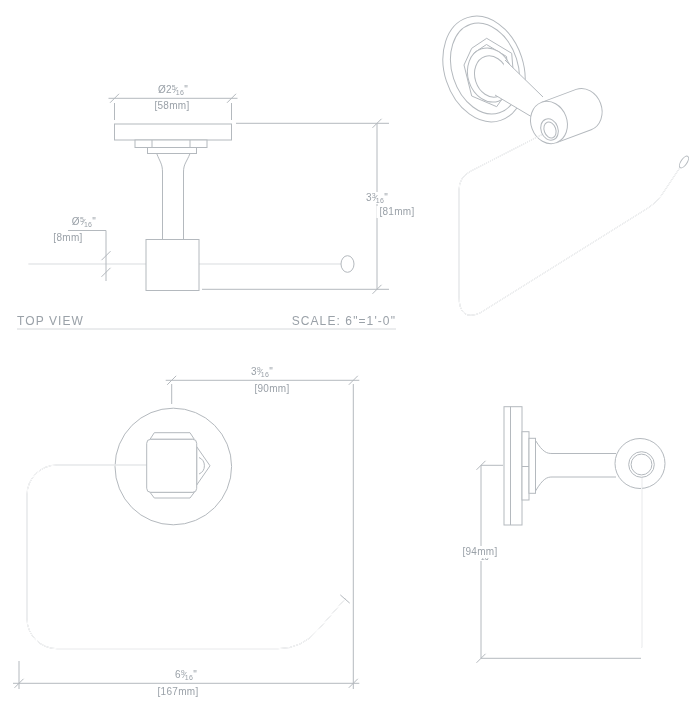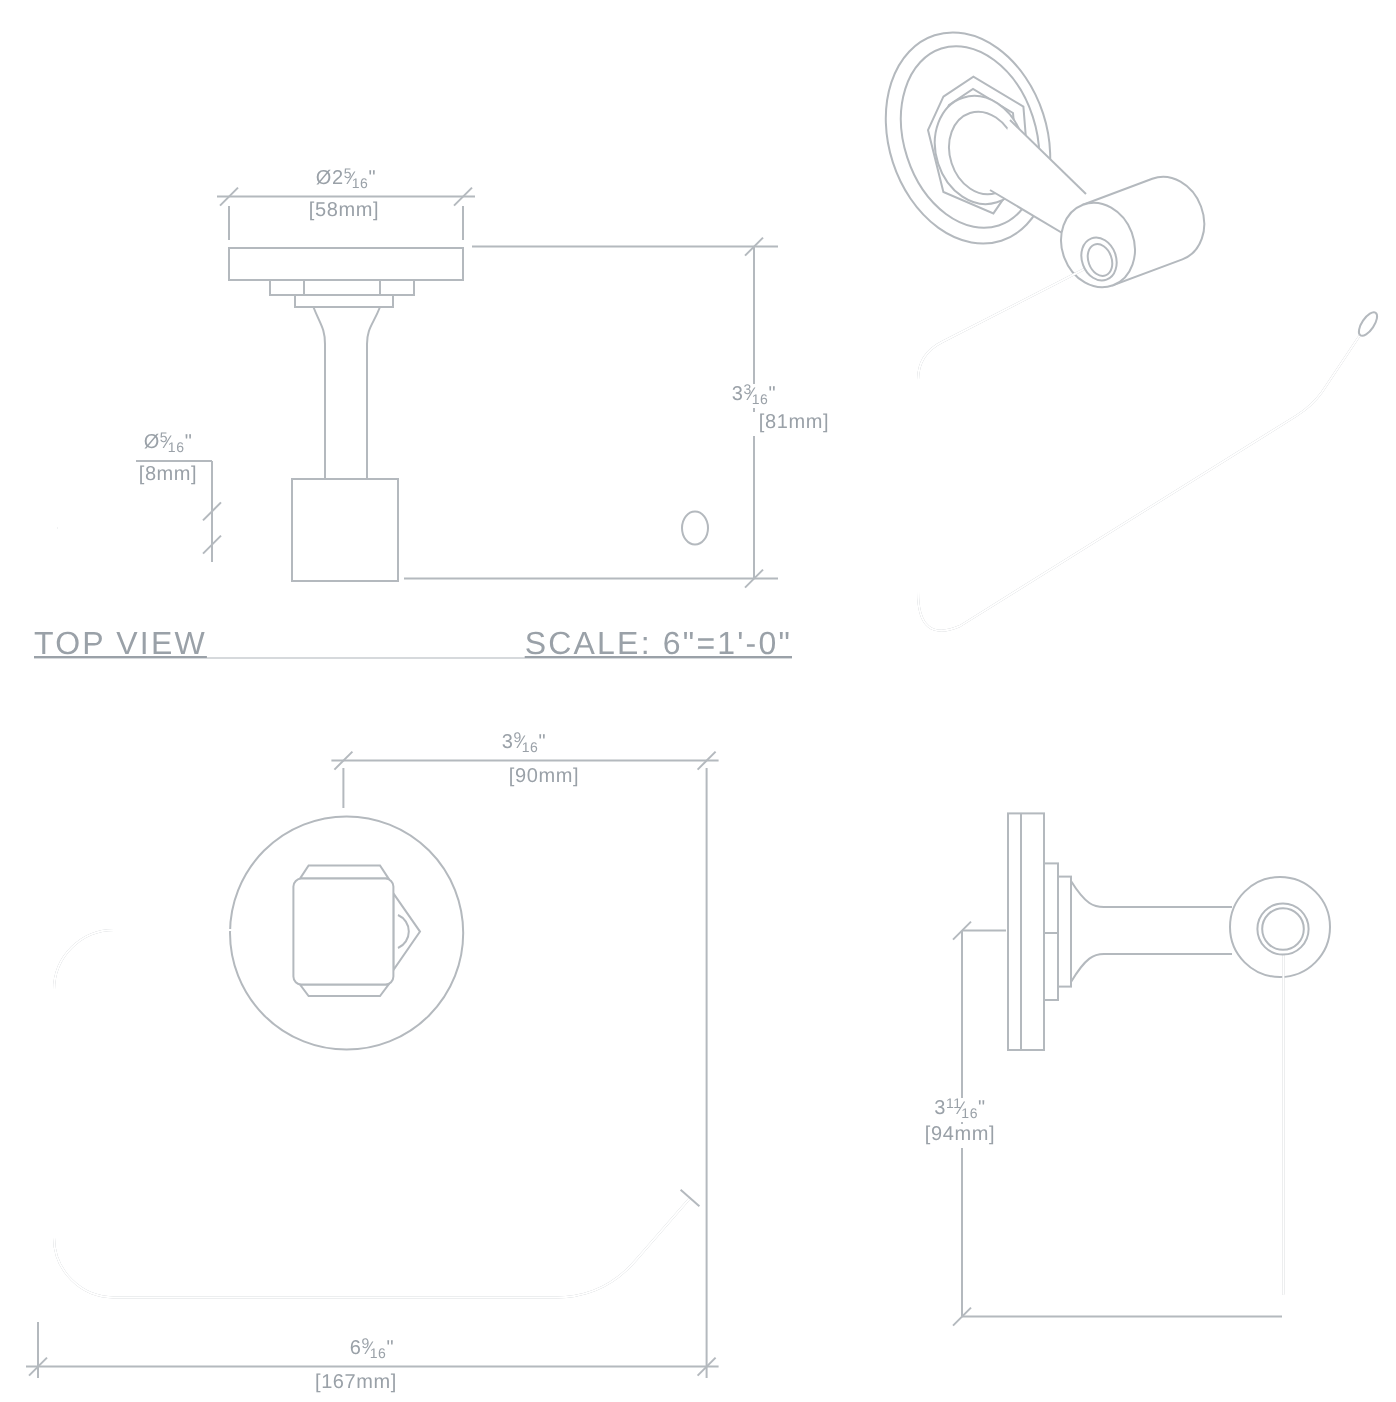--- a/index.html
+++ b/index.html
@@ -16,21 +16,21 @@
   .lw .tube{fill:none;stroke:var(--line);stroke-linecap:round;stroke-linejoin:round;}
   .lw .tubei{fill:none;stroke:#fff;stroke-linecap:round;stroke-linejoin:round;}
   .lw .solidw{fill:#fff;stroke:none;}
   .lw .divider{stroke:var(--divider);}
   .dim{position:absolute;transform:translateX(-50%);font-size:10px;line-height:1.15;
        color:var(--text);letter-spacing:.3px;white-space:nowrap;}
   .dim.bgw{background:#fff;padding:0 3px;}
   .dim sup{font-size:7px;vertical-align:baseline;position:relative;top:-3px;}
   .dim sub{font-size:7px;vertical-align:baseline;position:relative;top:1.5px;}
   .dim .fs{font-size:9px;margin:0 -1px;}
-  .lbl{position:absolute;font-size:16px;color:var(--text);letter-spacing:1.1px;white-space:nowrap;text-decoration:underline;}
+  .lbl{position:absolute;font-size:12px;color:var(--text);letter-spacing:1.1px;white-space:nowrap;}
 </style>
 </head>
 <body>
 
 <div class="sheet">
 
 <svg class="lw" width="698" height="701" viewBox="0 0 698 701">
 
   <g>
 
@@ -156,38 +156,38 @@
 </svg>
 
   <div class="dim" style="left:173px;top:84px">
     <span>Ø2</span><sup>5</sup><span class="fs">⁄</span><sub>16</sub><span>"</span>
   </div>
   <div class="dim" style="left:172px;top:100px">[58mm]</div>
 
   <div class="dim" style="left:84px;top:216px">
     <span>Ø</span><sup>5</sup><span class="fs">⁄</span><sub>16</sub><span>"</span>
   </div>
-  <div class="dim" style="left:84px;top:232px">[8mm]</div>
+  <div class="dim" style="left:68px;top:232px">[8mm]</div>
 
   <div class="dim bgw" style="left:377px;top:192px">
     <span>3</span><sup>3</sup><span class="fs">⁄</span><sub>16</sub><span>"</span>
   </div>
   <div class="dim bgw" style="left:397px;top:206px">[81mm]</div>
 
   <div class="dim" style="left:262px;top:366px">
     <span>3</span><sup>9</sup><span class="fs">⁄</span><sub>16</sub><span>"</span>
   </div>
   <div class="dim" style="left:272px;top:383px">[90mm]</div>
 
   <div class="dim" style="left:186px;top:669px">
     <span>6</span><sup>9</sup><span class="fs">⁄</span><sub>16</sub><span>"</span>
   </div>
   <div class="dim" style="left:178px;top:686px">[167mm]</div>
 
   <div class="dim bgw" style="left:480px;top:549px">
     <span>3</span><sup>11</sup><span class="fs">⁄</span><sub>16</sub><span>"</span>
   </div>
-  <div class="dim bgw" style="left:480px;top:562px">[94mm]</div>
+  <div class="dim bgw" style="left:480px;top:546px">[94mm]</div>
 
   <div class="lbl" style="left:17px;top:314px">TOP VIEW</div>
   <div class="lbl" style="right:302px;top:314px;text-align:right">SCALE: 6"=1'-0"</div>
 
 </div>
 
 </body></html>

